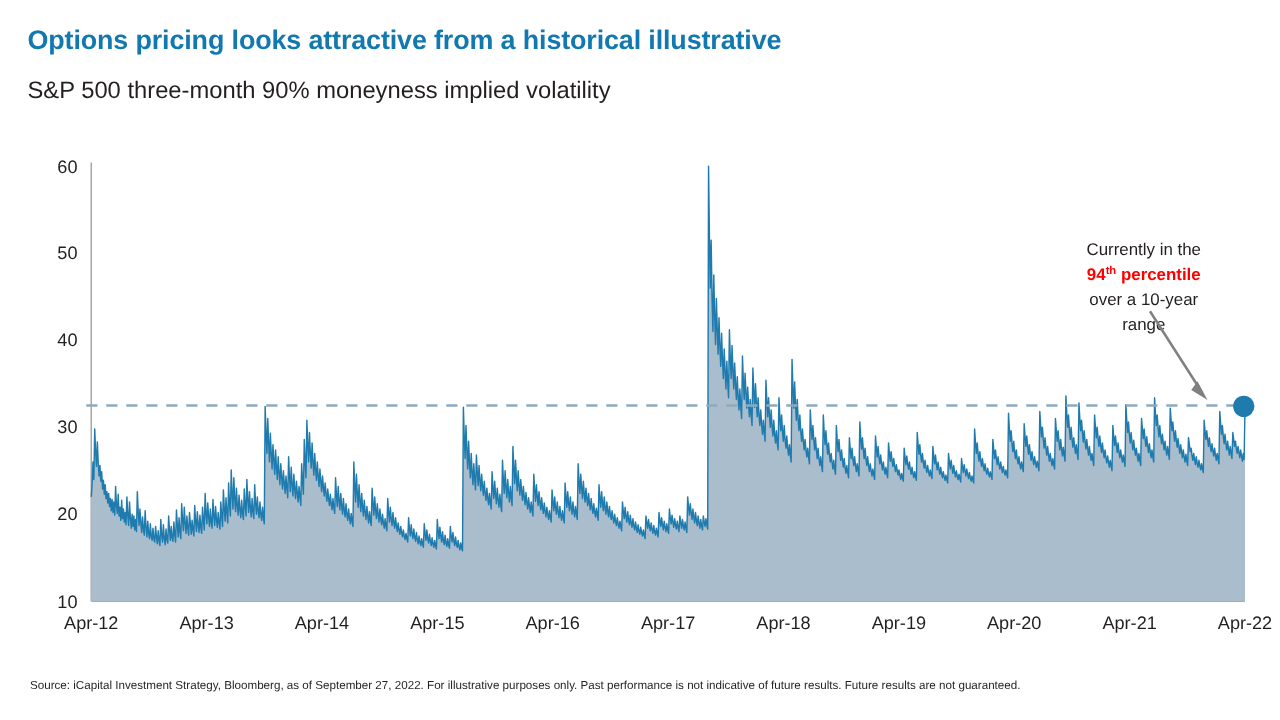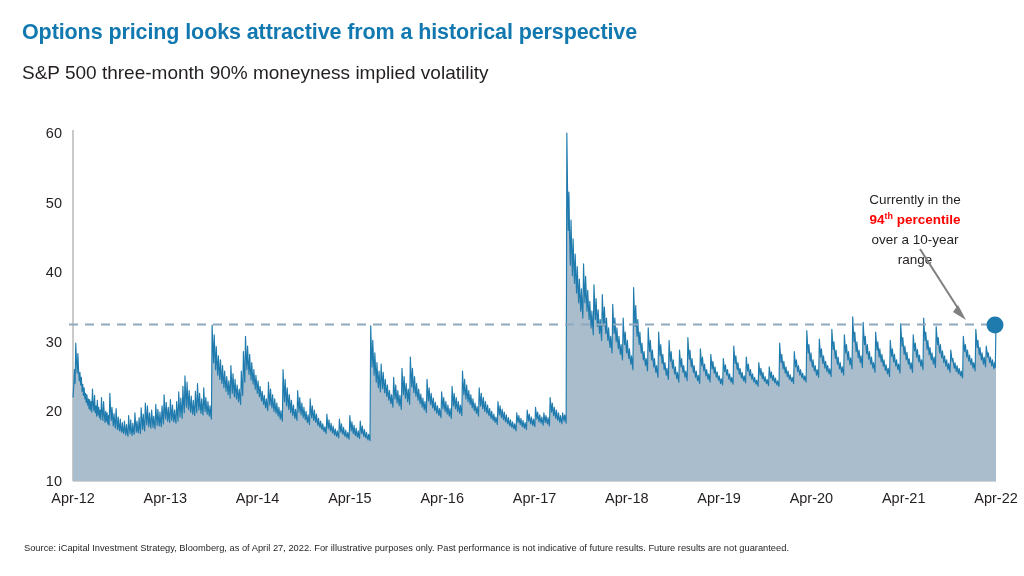--- a/index.html
+++ b/index.html
@@ -73,21 +73,21 @@
     font-weight: bold;
   }
   .anno-sup {
     font-size: 9px;
     baseline-shift: super;
   }
 </style>
 </head>
 <body>
 
-<div id="chart-title">Options pricing looks attractive from a historical perspective</div>
+<div id="chart-title">Options pricing looks attractive from a historical illustrative</div>
 <div id="chart-subtitle">S&amp;P 500 three-month 90% moneyness implied volatility</div>
 
 <div id="plot-wrap">
   <svg id="chart-svg" width="1024" height="576">
     <defs></defs>
     <g id="y-ticks">
         <text class="ytick-label" x="62" y="486">10</text>
         <text class="ytick-label" x="62" y="416.4">20</text>
         <text class="ytick-label" x="62" y="346.8">30</text>
         <text class="ytick-label" x="62" y="277.2">40</text>
@@ -119,13 +119,13 @@
       <text class="anno-line" x="915" y="244">over a 10-year</text>
       <text class="anno-line" x="915" y="264">range</text>
       <g>
         <line x1="920" y1="249" x2="961" y2="313" stroke="#808080" stroke-width="2"></line>
         <polygon points="966,320 953,312 958,305" fill="#808080"></polygon>
       </g>
     </g>
   </svg>
 </div>
 
-<div id="source-note">Source: iCapital Investment Strategy, Bloomberg, as of April 27, 2022. For illustrative purposes only. Past performance is not indicative of future results. Future results are not guaranteed.</div>
+<div id="source-note">Source: iCapital Investment Strategy, Bloomberg, as of September 27, 2022. For illustrative purposes only. Past performance is not indicative of future results. Future results are not guaranteed.</div>
 
 </body></html>

